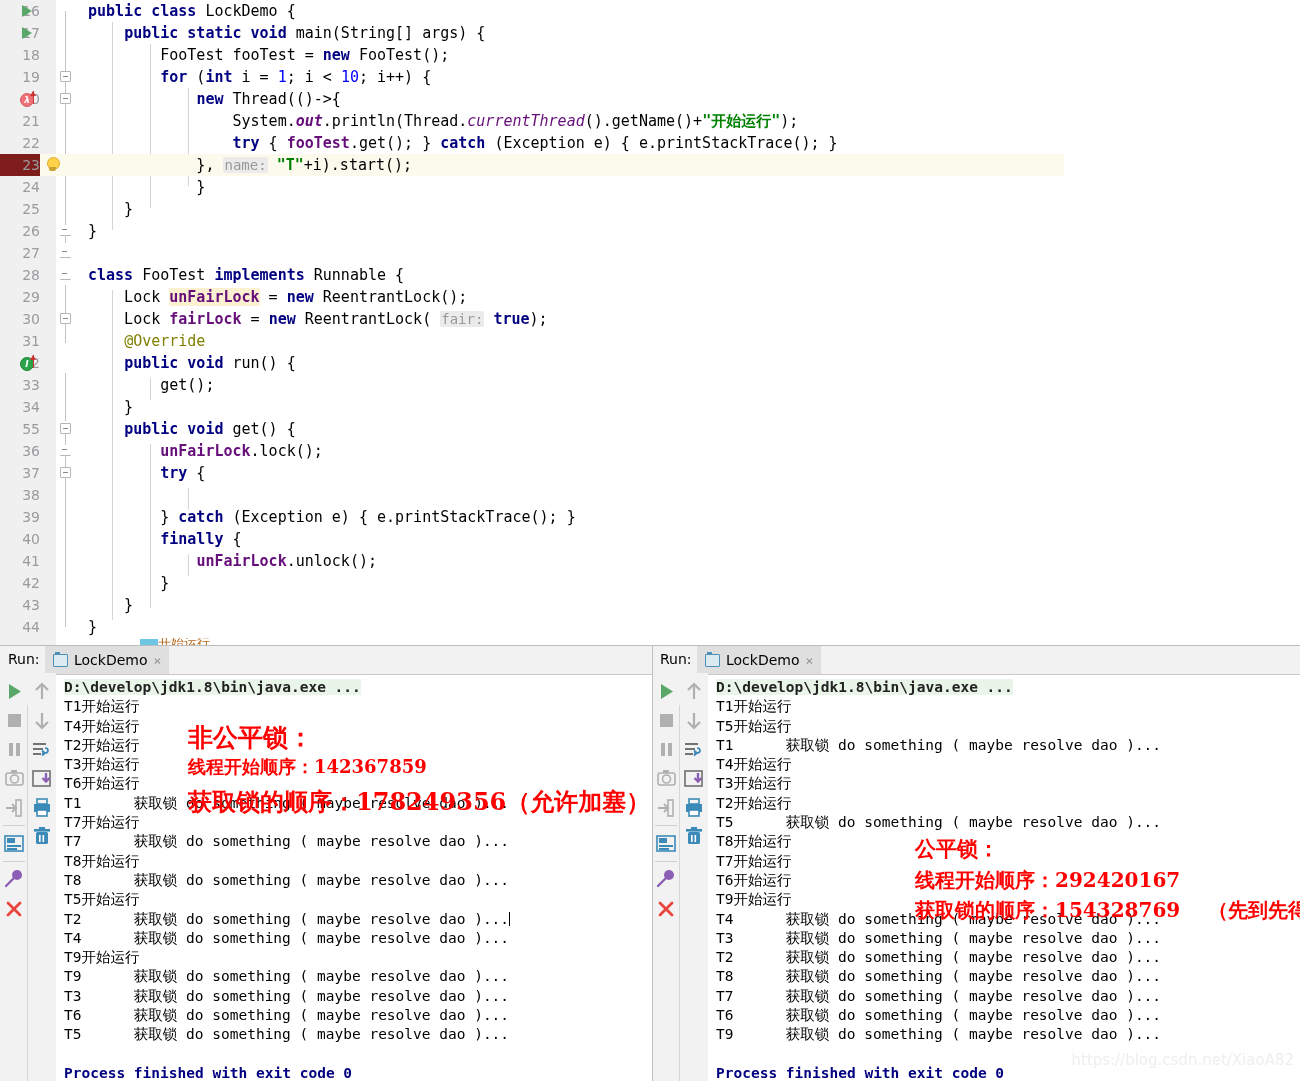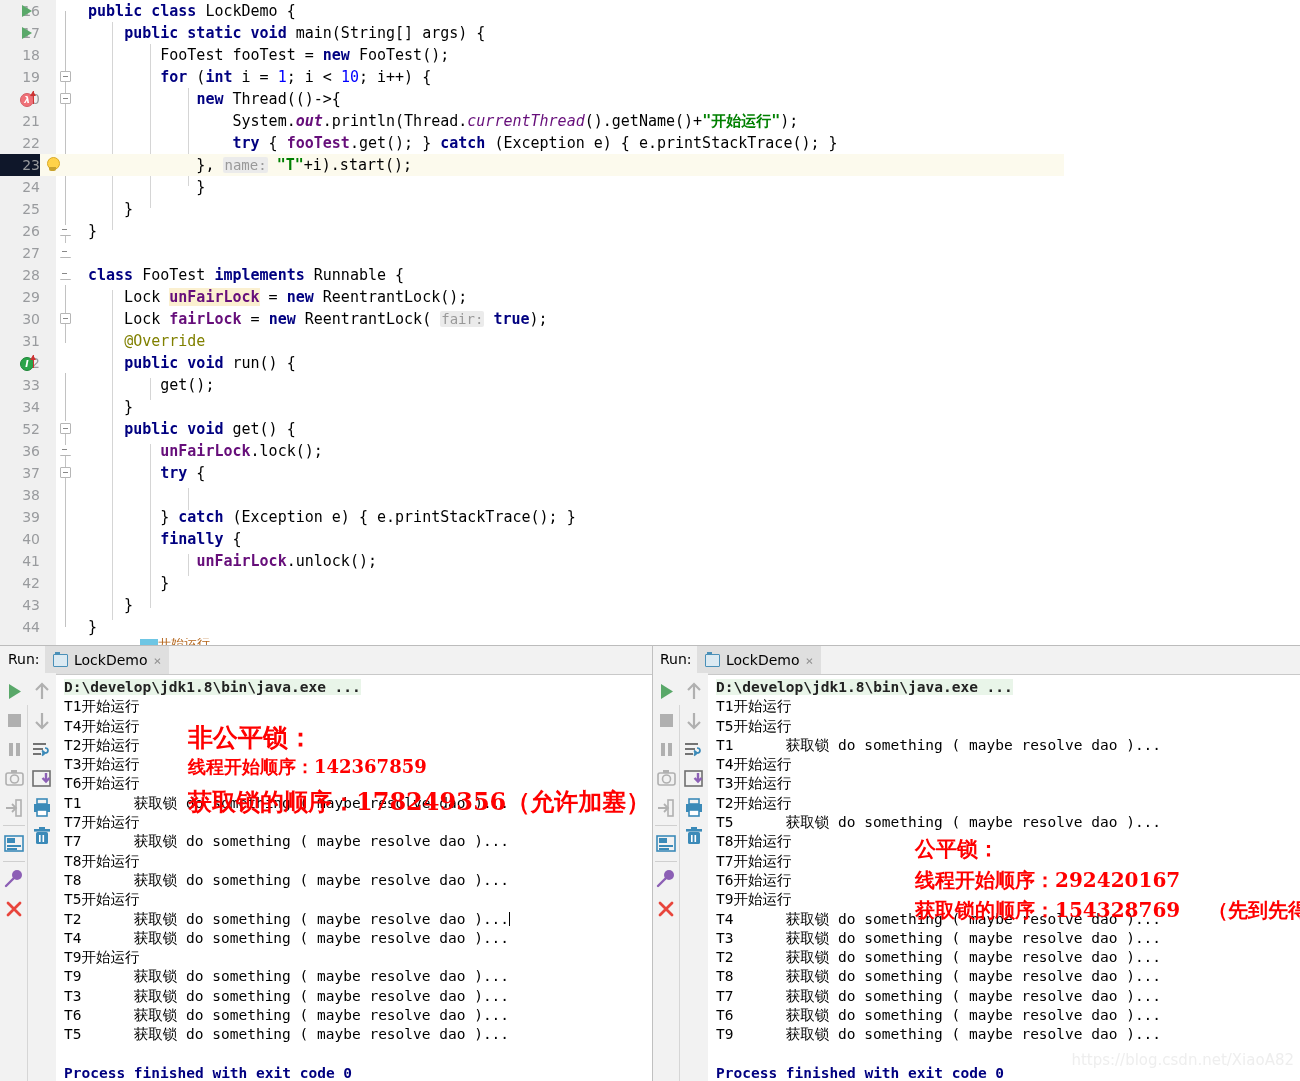--- a/index.html
+++ b/index.html
@@ -12,21 +12,21 @@
 
   
   .editor{position:absolute;left:0;top:0;width:1064px;height:645px;background:#fff;overflow:hidden;}
   .gutter{position:absolute;left:0;top:0;width:56px;height:645px;background:#f0f0f0;}
   .fold-col{position:absolute;left:56px;top:0;width:20px;height:645px;background:#fff;}
   .right-margin{position:absolute;left:1275px;top:0;width:1px;height:645px;background:#d8d8d8;}
 
   .code-rows{position:absolute;left:0;top:0;width:1300px;}
   .row{position:relative;height:22px;line-height:22px;white-space:pre;font-size:15px;}
   .row.hl{background:#fcfaed;}
-  .row.hl .ln{background:#0f172a;}
+  .row.hl .ln{background:#7f1d1d;}
   .ln{position:absolute;left:0;top:0;width:40px;text-align:right;color:#999b9e;
       font-family:"DejaVu Sans","Liberation Sans",sans-serif;font-size:14px;background:#f0f0f0;}
   .gmark{position:absolute;top:0;width:34px;height:22px;left:20px;}
   .code{position:absolute;left:88px;top:0;color:#000;}
 
   
   .iguide{position:absolute;width:1px;background:#d5d5d5;}
 
   
   .fold{position:absolute;left:60px;width:12px;height:22px;}
@@ -242,21 +242,21 @@
         <span class="code">        get();</span>
       </div>
 
       <div class="row">
         <span class="ln">34</span>
         <span class="fold cont"><i></i></span>
         <span class="code">    }</span>
       </div>
 
       <div class="row">
-        <span class="ln">52</span>
+        <span class="ln">55</span>
         <span class="fold"><i></i></span>
         <span class="code">    <b class="kw">public void</b> get() {</span>
       </div>
 
       <div class="row">
         <span class="ln">36</span>
         <span class="code">        <b class="fld">unFairLock</b>.lock();</span>
       </div>
 
       <div class="row">

